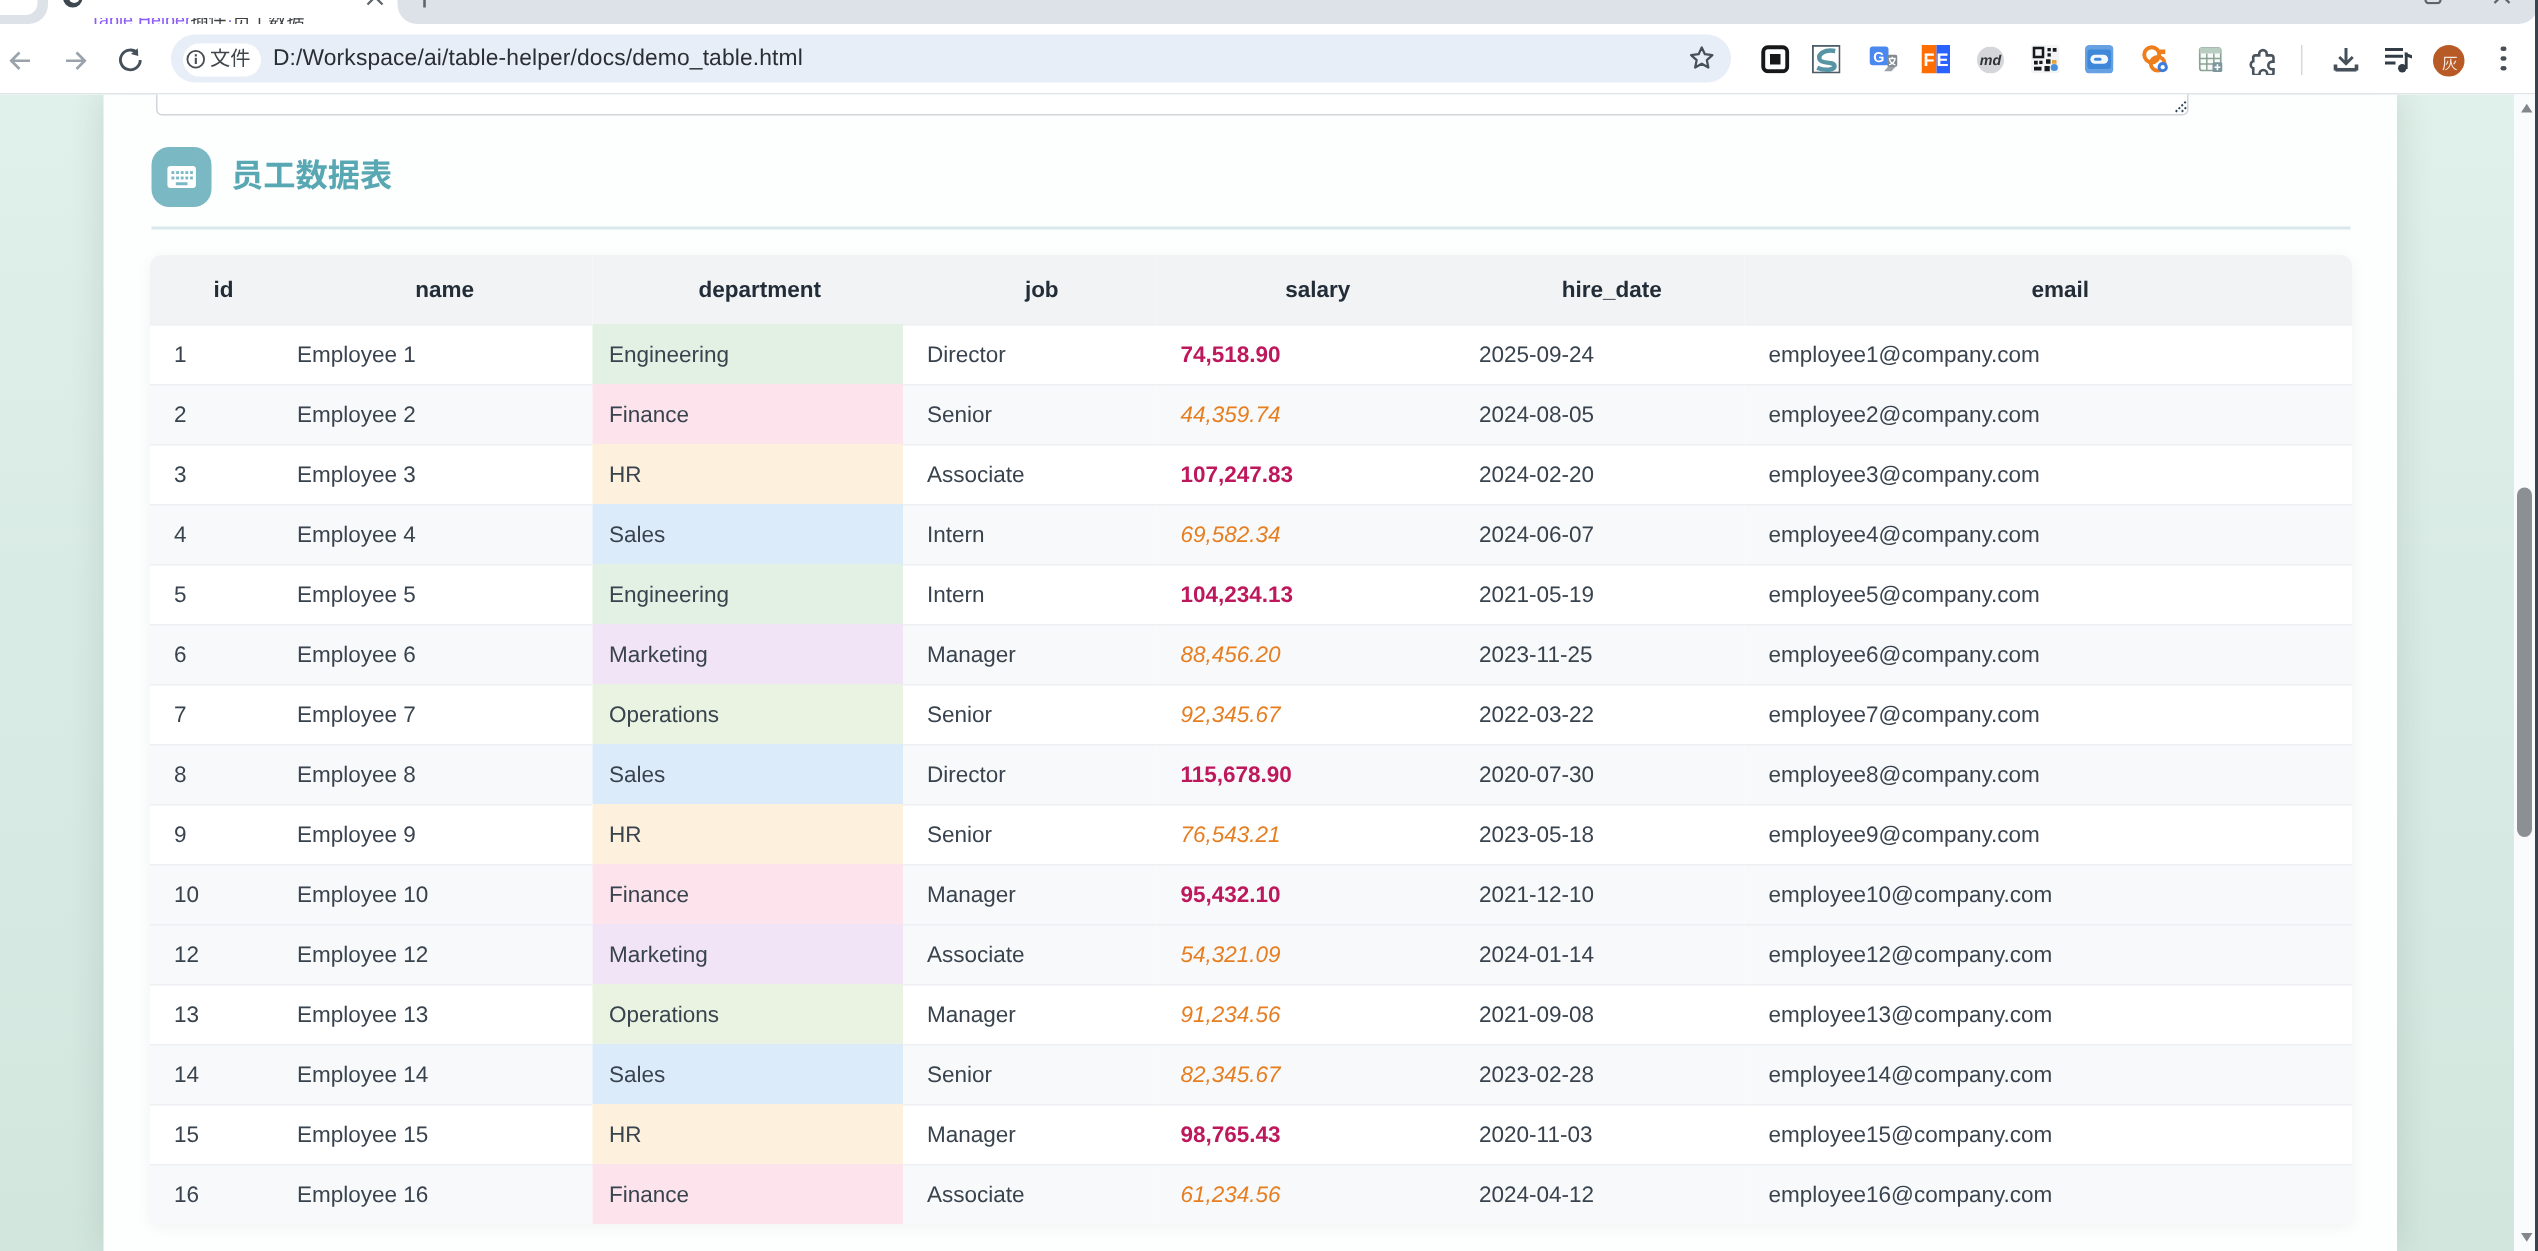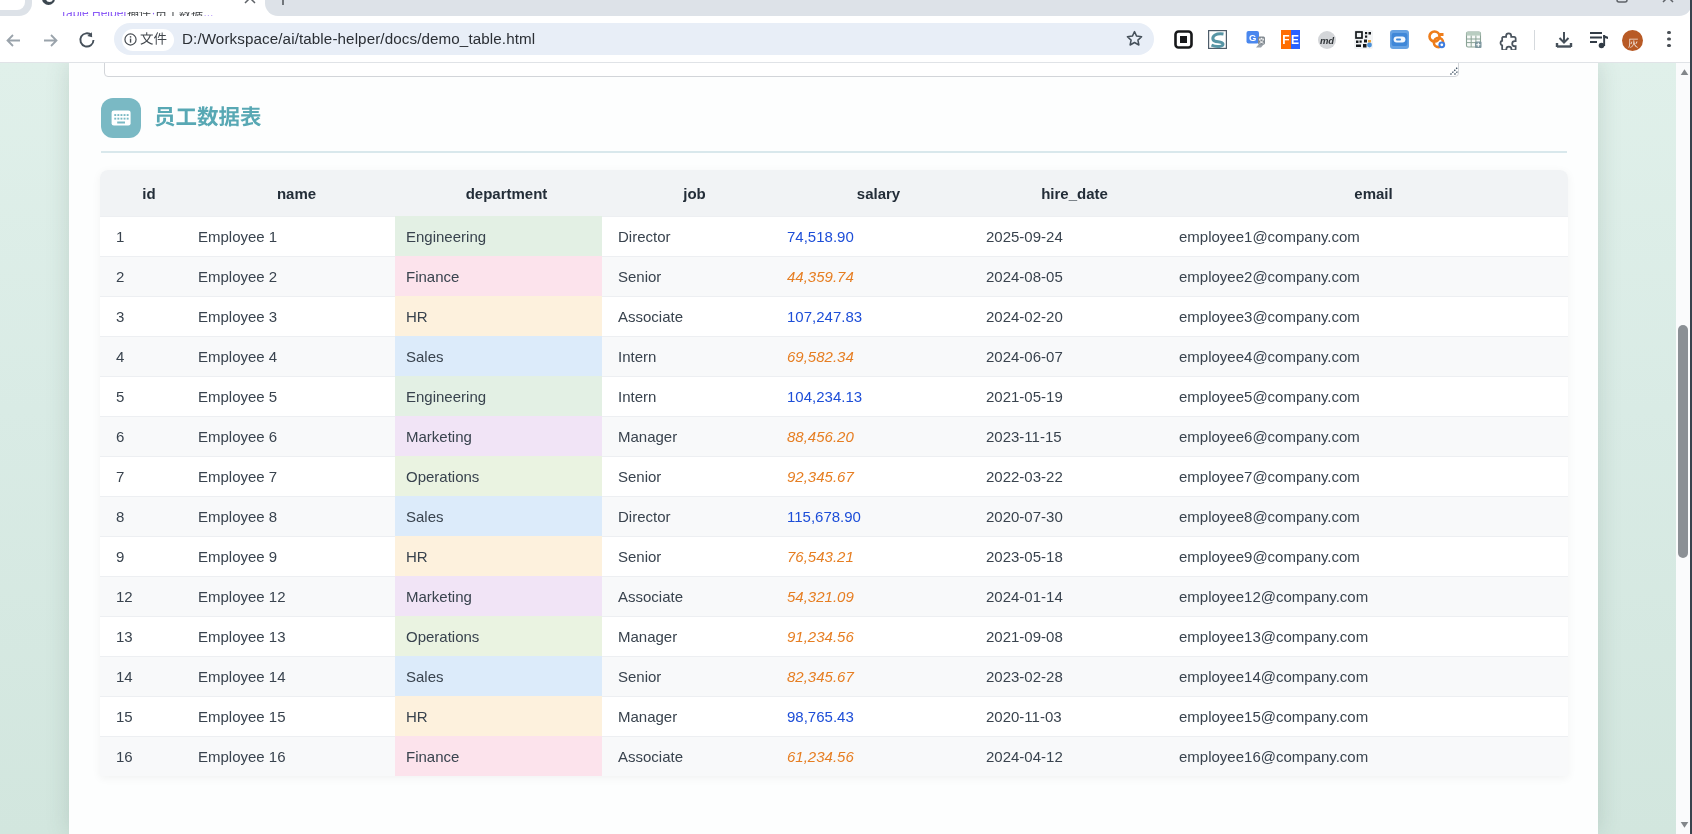--- a/index.html
+++ b/index.html
@@ -30,21 +30,21 @@
 
 #tbl { position:absolute; left:31px; top:107px; width:1468px; border-collapse:separate; border-spacing:0; font-size:15px; color:#39434e; box-shadow:0 2px 10px rgba(0,0,0,0.05); border-radius:8px 8px 0 0; }
 #tbl th { background:#f1f3f5; color:#232d38; font-weight:700; text-align:center; height:46px; padding:0 0 0 16px; font-size:15px; }
 #tbl th:first-child { border-top-left-radius:8px; }
 #tbl th:last-child { border-top-right-radius:8px; }
 #tbl td { height:40px; padding:0 0 0 16px; border-top:1px solid #edeff2; }
 #tbl tr.odd td { background:#fff; }
 #tbl tr.even td { background:#f8f9fa; }
 #tbl tr td:nth-child(3) { border-top:none;padding-left:11px; }
 .c-id { }
-.sg { color:#1d4ed8; font-weight:400; }
+.sg { color:#be185d; font-weight:700; }
 .so { color:#e67e22;font-style:italic; }
 
 .w-id { width:82px; } .w-name { width:213px; } .w-dept { width:207px; } .w-job { width:169px; } .w-sal { width:199px; } .w-hire { width:193px; } .w-email { width:405px; }
 
 #sbar { position:absolute; left:1675.5px; top:63px; width:14.5px; height:771px; background:#fafbfc; }
 #sthumb { position:absolute; left:2.5px; top:262px; width:10px; height:233px; background:#8b9095; border-radius:5px; }
 #rborder { position:absolute; left:1690px; top:0; width:2px; height:834px; background:#39434e; }
 svg.ic { position:absolute; }
 </style></head>
 <body>
@@ -286,21 +286,21 @@
               <td class="sg">104,234.13</td>
               <td>2021-05-19</td>
               <td>employee5@company.com</td>
             </tr>
 <tr class="even">
               <td class="c-id">6</td>
               <td>Employee 6</td>
               <td style="background:#f1e4f6">Marketing</td>
               <td>Manager</td>
               <td class="so">88,456.20</td>
-              <td>2023-11-15</td>
+              <td>2023-11-25</td>
               <td>employee6@company.com</td>
             </tr>
 <tr class="odd">
               <td class="c-id">7</td>
               <td>Employee 7</td>
               <td style="background:#eaf3e1">Operations</td>
               <td>Senior</td>
               <td class="so">92,345.67</td>
               <td>2022-03-22</td>
               <td>employee7@company.com</td>
@@ -317,20 +317,29 @@
 <tr class="odd">
               <td class="c-id">9</td>
               <td>Employee 9</td>
               <td style="background:#fdf1dd">HR</td>
               <td>Senior</td>
               <td class="so">76,543.21</td>
               <td>2023-05-18</td>
               <td>employee9@company.com</td>
             </tr>
 <tr class="even">
+              <td class="c-id">10</td>
+              <td>Employee 10</td>
+              <td style="background:#fce3ec">Finance</td>
+              <td>Manager</td>
+              <td class="sg">95,432.10</td>
+              <td>2021-12-10</td>
+              <td>employee10@company.com</td>
+            </tr>
+<tr class="even">
               <td class="c-id">12</td>
               <td>Employee 12</td>
               <td style="background:#f1e4f6">Marketing</td>
               <td>Associate</td>
               <td class="so">54,321.09</td>
               <td>2024-01-14</td>
               <td>employee12@company.com</td>
             </tr>
 <tr class="odd">
               <td class="c-id">13</td>

